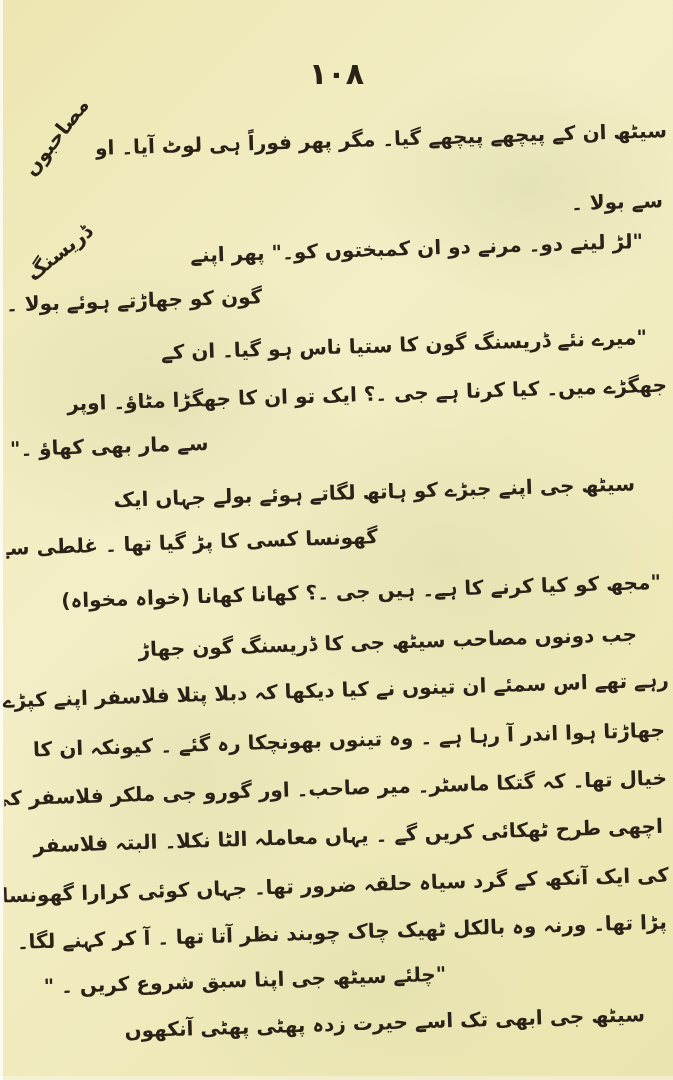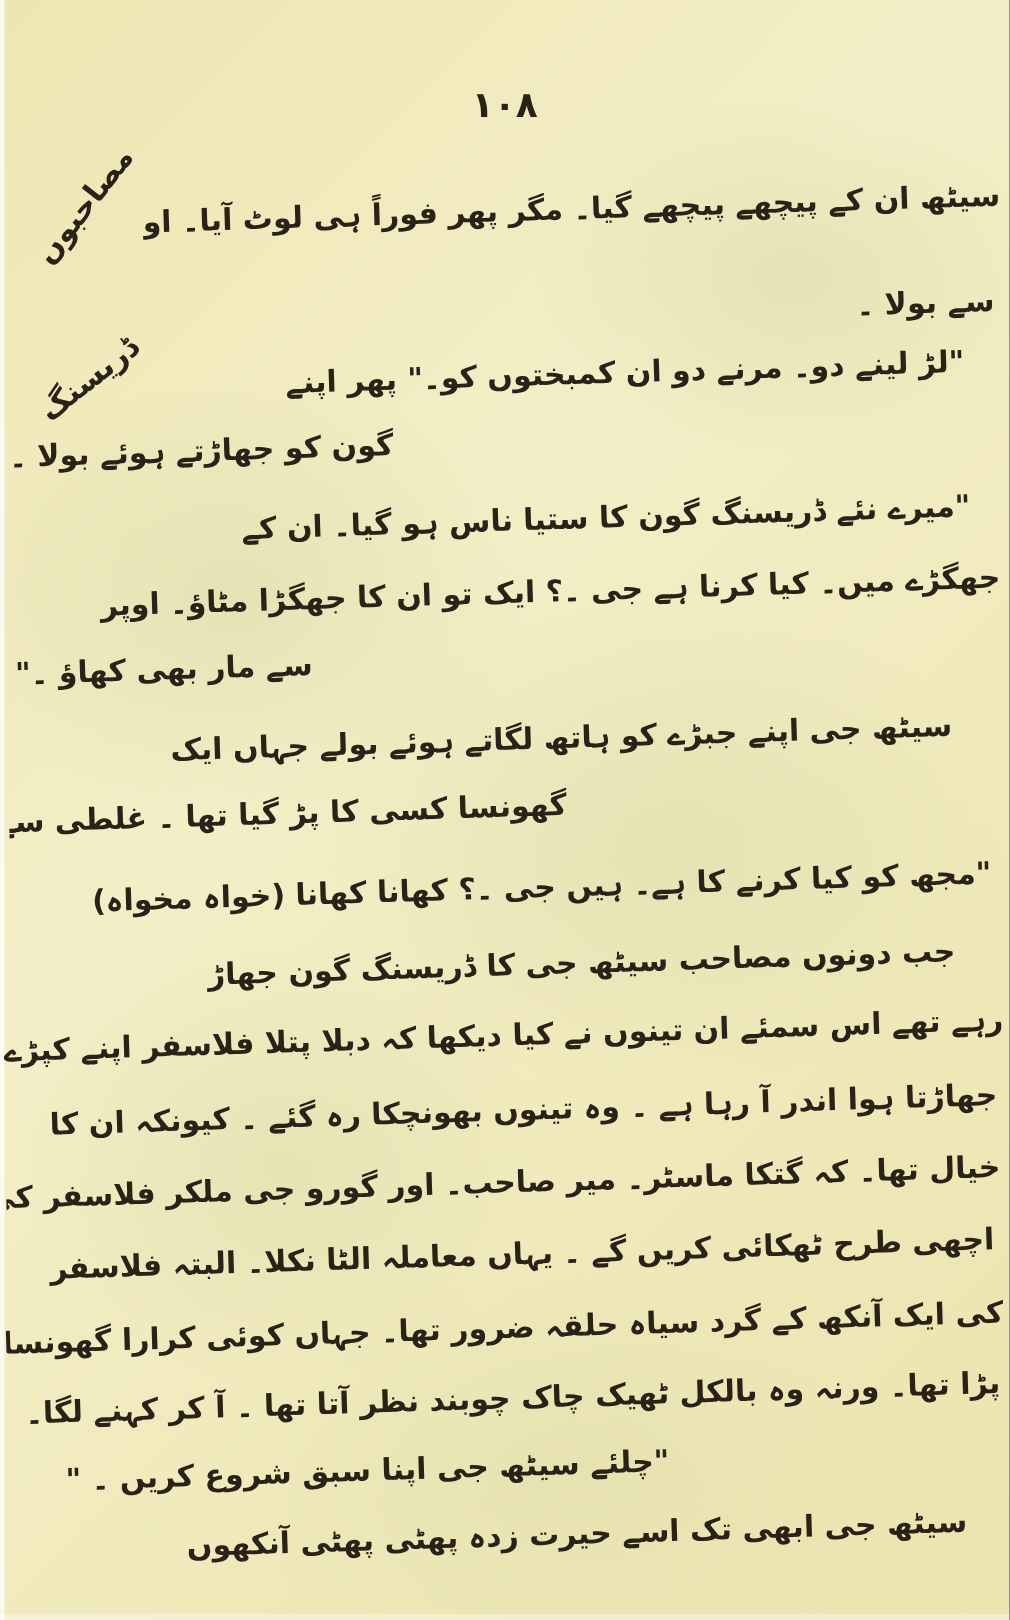--- a/index.html
+++ b/index.html
@@ -24,21 +24,21 @@
     content:"";position:absolute;left:0;top:0;bottom:0;width:3px;
     background:rgba(255,255,255,.75);pointer-events:none;
   }
   .page::after{
     content:"";position:absolute;left:0;right:0;bottom:0;height:4px;
     background:rgba(255,255,255,.35);pointer-events:none;
   }
   .pagenum{
     position:absolute;top:56px;left:0;right:0;
     text-align:center;
-    font-size:24px;font-weight:bold;
+    font-size:30px;font-weight:bold;
     letter-spacing:4px;
   }
   .line{
     position:absolute;
     font-size:20px;
     font-weight:bold;
     line-height:42px;
     white-space:nowrap;
     overflow:hidden;
     transform:rotate(-1.8deg);

